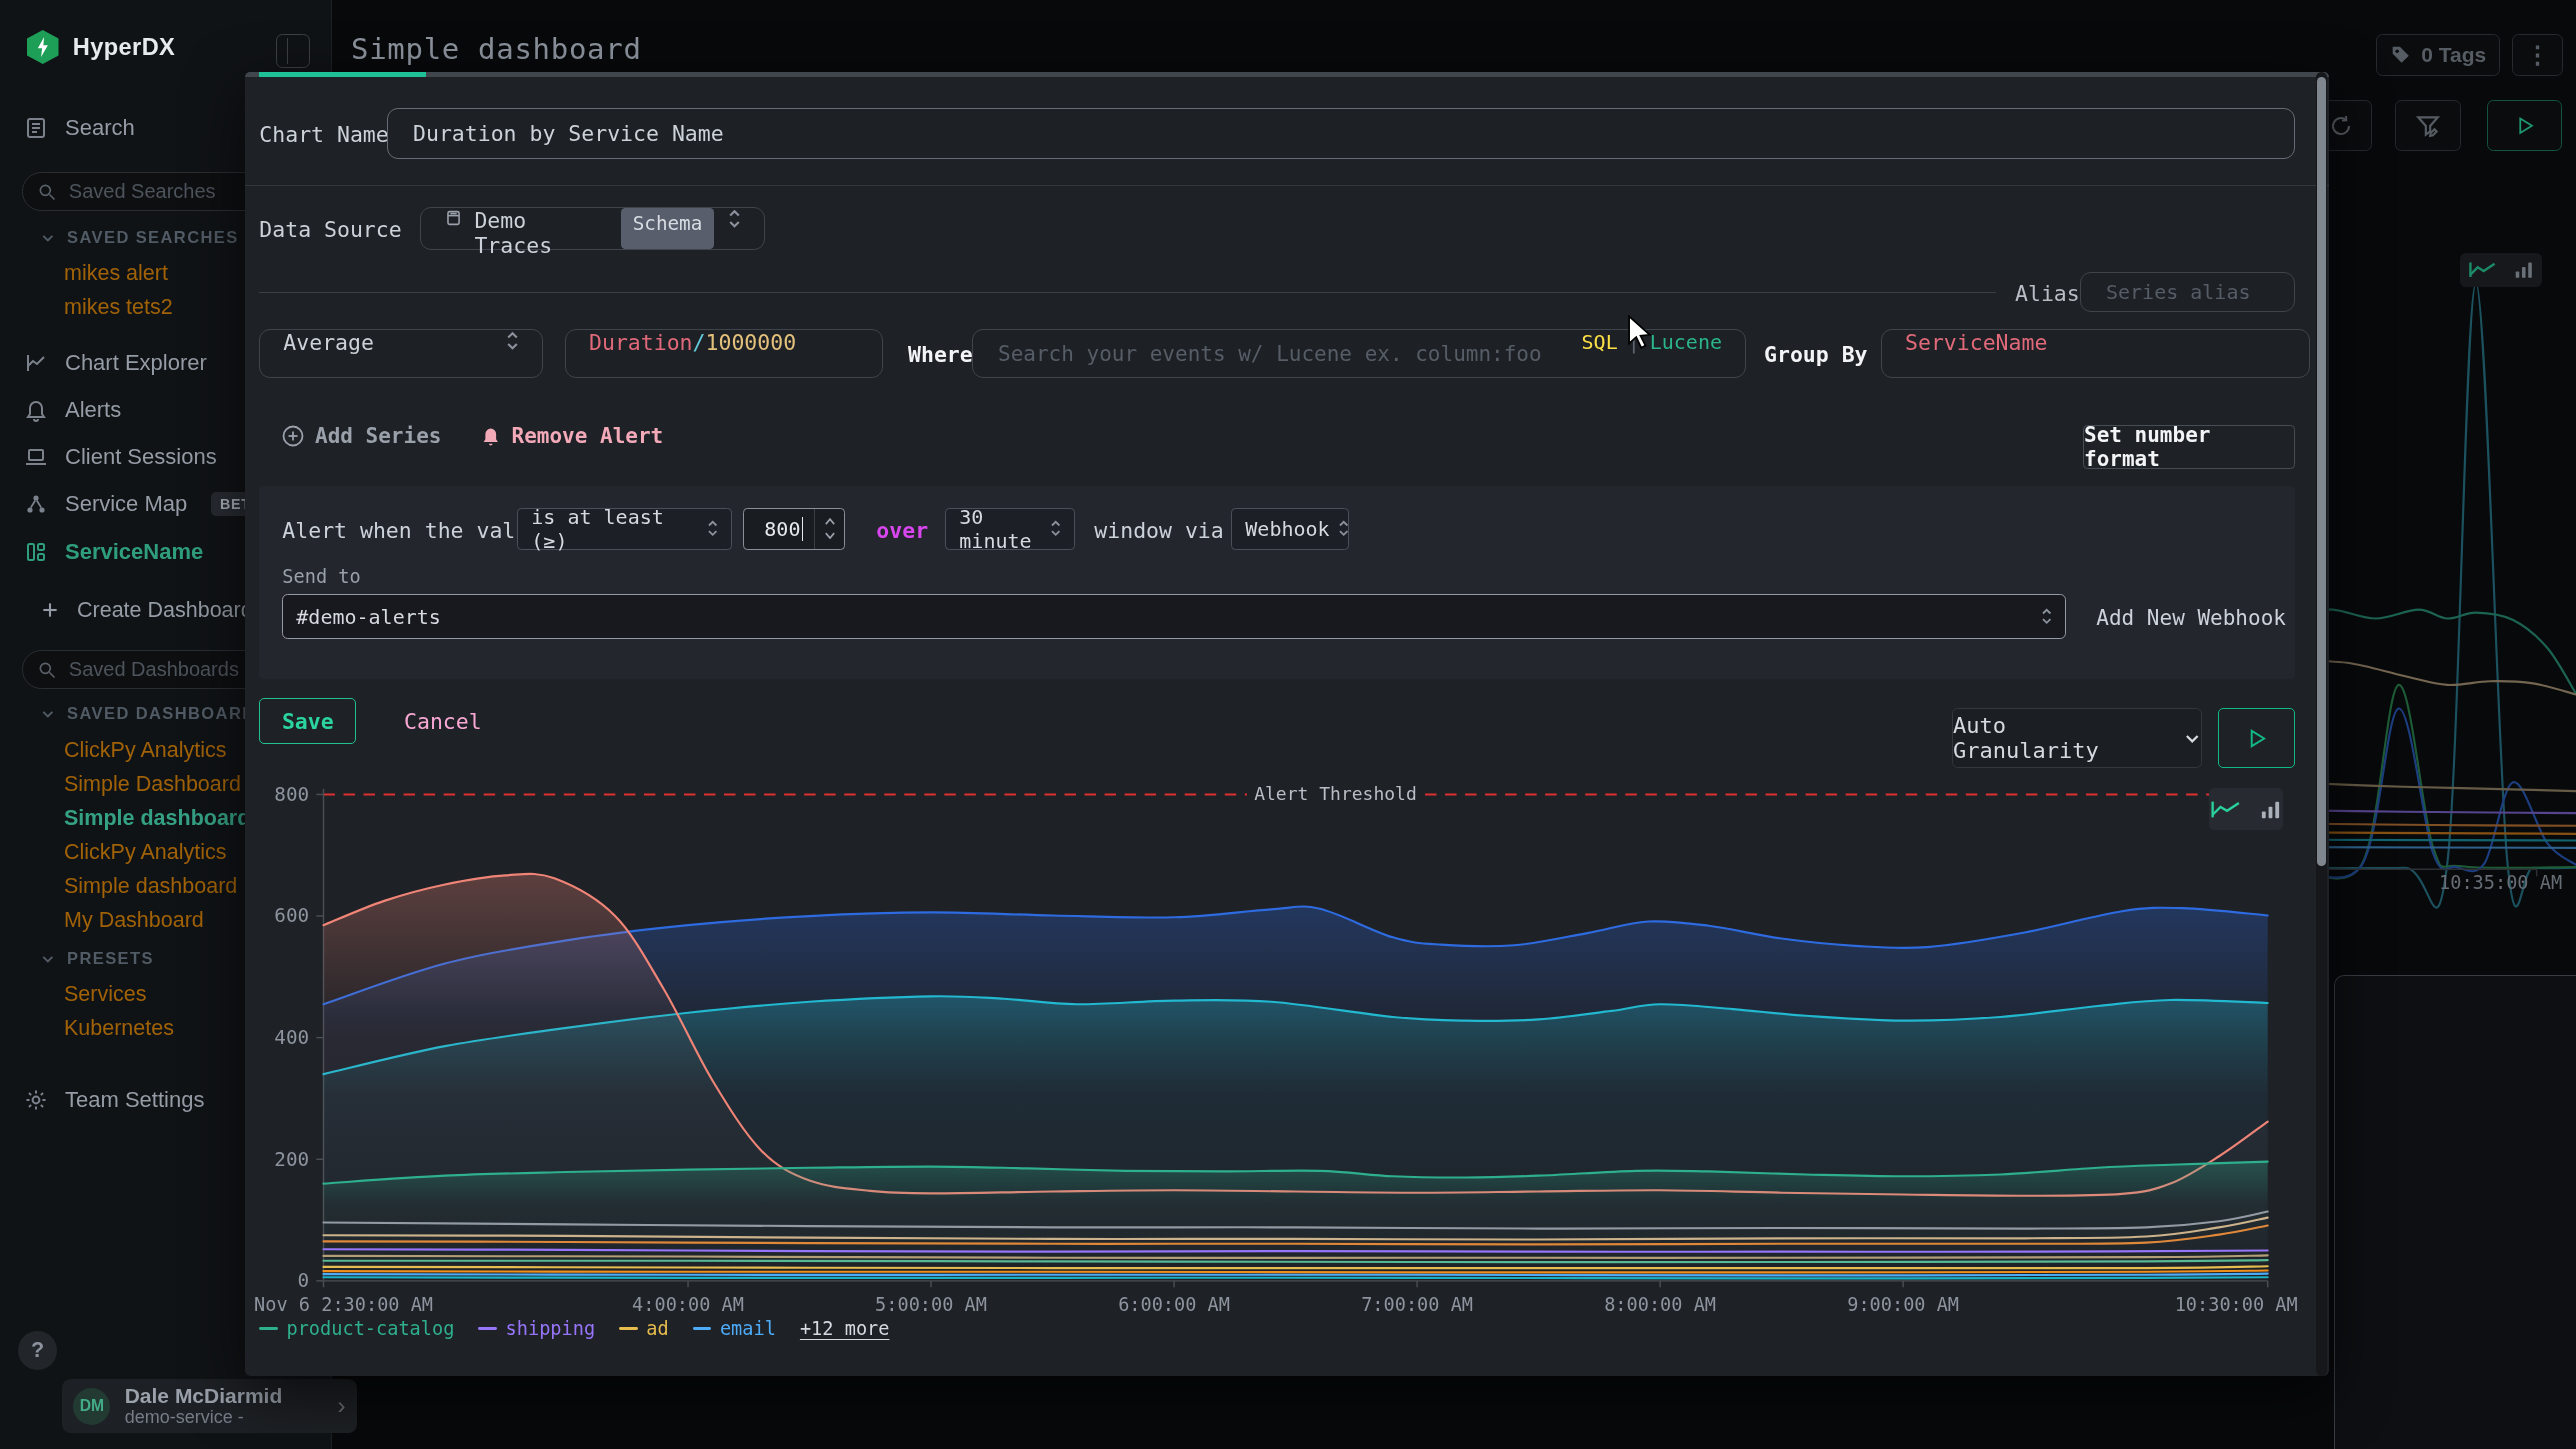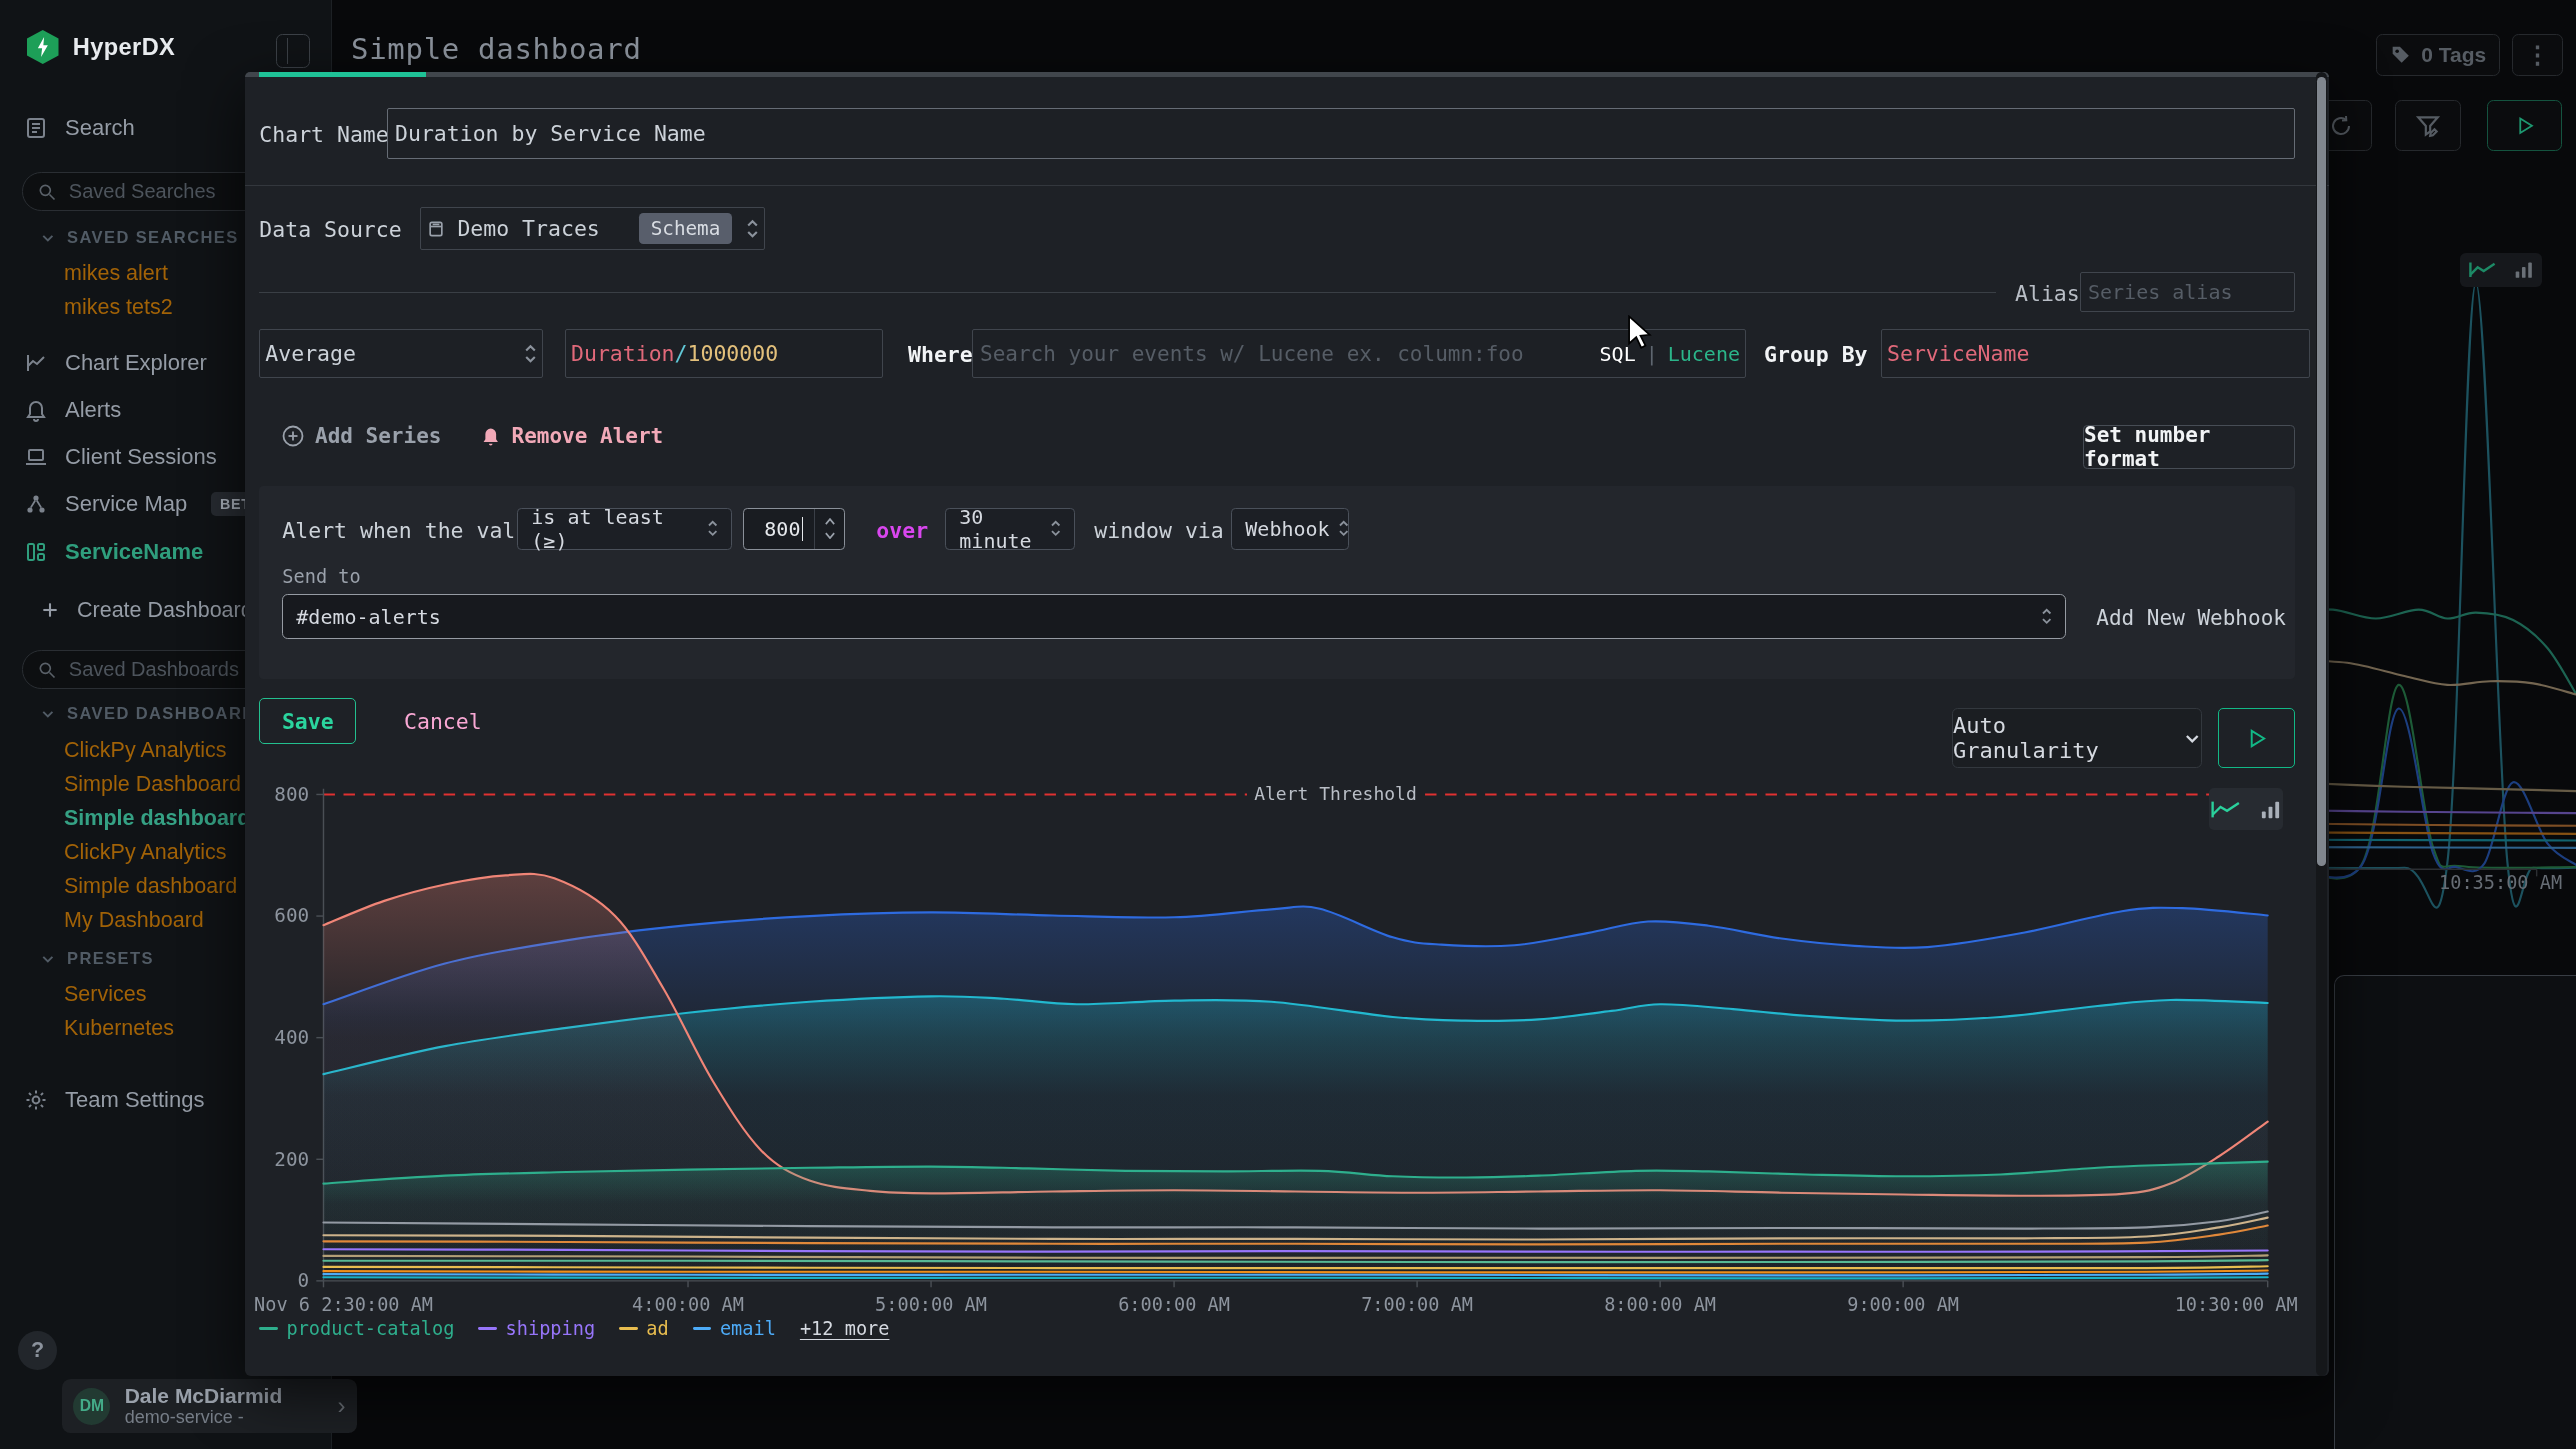--- a/index.html
+++ b/index.html
@@ -53,31 +53,31 @@
   .panel-ghost{position:absolute;left:2334px;top:975px;width:429px;height:475px;background:#0d0f12;
         border-top:1.4px solid #383d44;border-left:1.4px solid #383d44;border-top-left-radius:10px;}
   .mini-toggle{position:absolute;left:2460px;top:253px;width:82px;height:34px;background:#16181c;border-radius:5.7px;
         display:flex;align-items:center;justify-content:center;gap:15.7px;}
 
   
   .modal{position:absolute;left:245px;top:72px;width:2084px;height:1304px;background:#1e2126;border-radius:5.7px;
          box-shadow:0 17px 57px rgba(0,0,0,.65);z-index:10;}
   .m-label{position:absolute;font-size:21.5px;color:#ccd2d9;}
   .m-divider{position:absolute;height:0.7px;background:#33373d;}
-  .field{position:absolute;border:0.7px solid #40454d;border-radius:2px;box-sizing:border-box;
-         display:flex;align-items:center;padding:0 5px;gap:11.4px;font-size:21.5px;color:#ccd2d9;background:#1d2025;}
+  .field{position:absolute;border:0.7px solid #40454d;border-radius:11px;box-sizing:border-box;
+         display:flex;padding:0 23px;gap:11.4px;font-size:21.5px;color:#ccd2d9;background:#1d2025;}
   .field input{background:transparent;border:none;outline:none;flex:1;font:inherit;color:#ccd2d9;min-width:0;}
   .field input::placeholder{color:#565d66;}
   .field.light{border-color:#666c75;}
   .schema-badge{background:#585e6b;color:#d9dde3;border-radius:4.3px;padding:4.3px 11.4px;font-size:19.3px;}
   .updown{margin-left:auto;flex:0 0 auto;}
   .bold-label{position:absolute;font-size:21.5px;font-weight:bold;color:#f2f4f6;}
   .syntax-red{color:#e0697a;}.syntax-cyan{color:#62c9d8;}.syntax-yellow{color:#e3c07b;}
   .lang-switch{margin-left:auto;display:flex;gap:10px;font-size:20px;flex:0 0 auto;}
-  .lang-sql{color:#ffffff;}.lang-sep{color:#5f6670;}.lang-lucene{color:#2bb58a;}
+  .lang-sql{color:#fde047;}.lang-sep{color:#5f6670;}.lang-lucene{color:#2bb58a;}
   .link-btn{position:absolute;display:flex;align-items:center;gap:10px;font-size:21px;font-weight:bold;}
   .link-btn.gray{color:#9aa1ab;}
   .link-btn.pink{color:#f2a9b8;}
   .outline-btn{position:absolute;border:0.7px solid #474d55;border-radius:4.3px;display:flex;align-items:center;
         justify-content:center;font-size:21px;font-weight:bold;color:#f2f4f6;box-sizing:border-box;}
   .alert-panel{position:absolute;left:14.3px;top:414px;width:2036px;height:193px;background:#23262c;border-radius:4.3px;}
   .a-label{position:absolute;font-size:21.5px;color:#ccd2d9;}
   .a-select{position:absolute;border:0.7px solid #4a505a;border-radius:4.3px;background:#1c1f25;box-sizing:border-box;
         display:flex;align-items:center;padding:0 13px;font-size:20px;color:#d5d9e0;gap:8.6px;}
   .num-input{position:absolute;border:0.7px solid #8a9099;border-radius:4.3px;background:#191c21;box-sizing:border-box;

